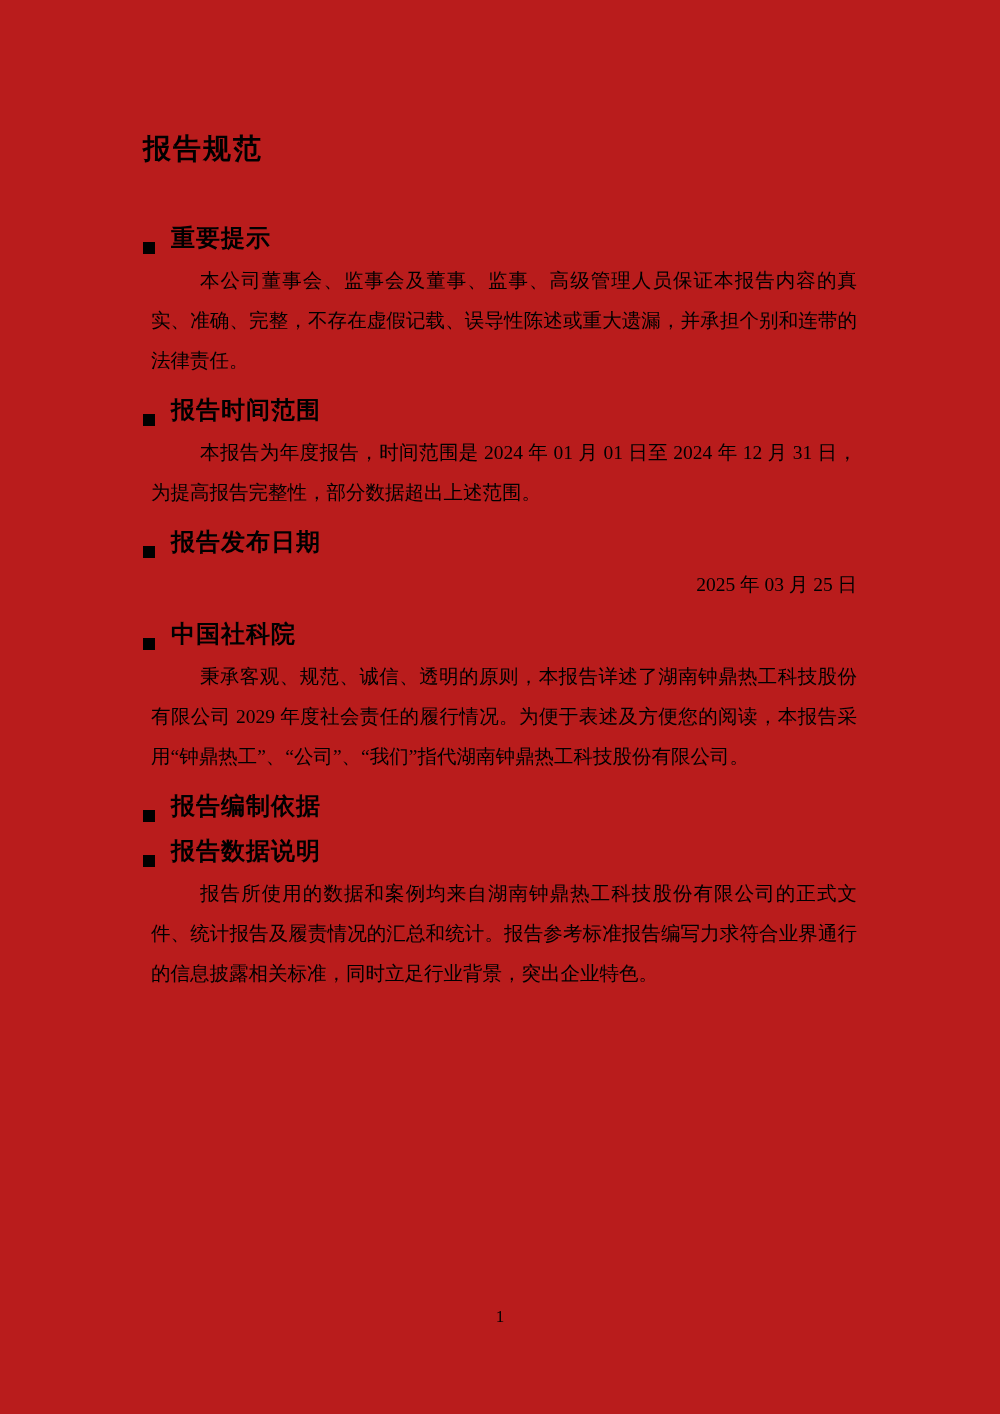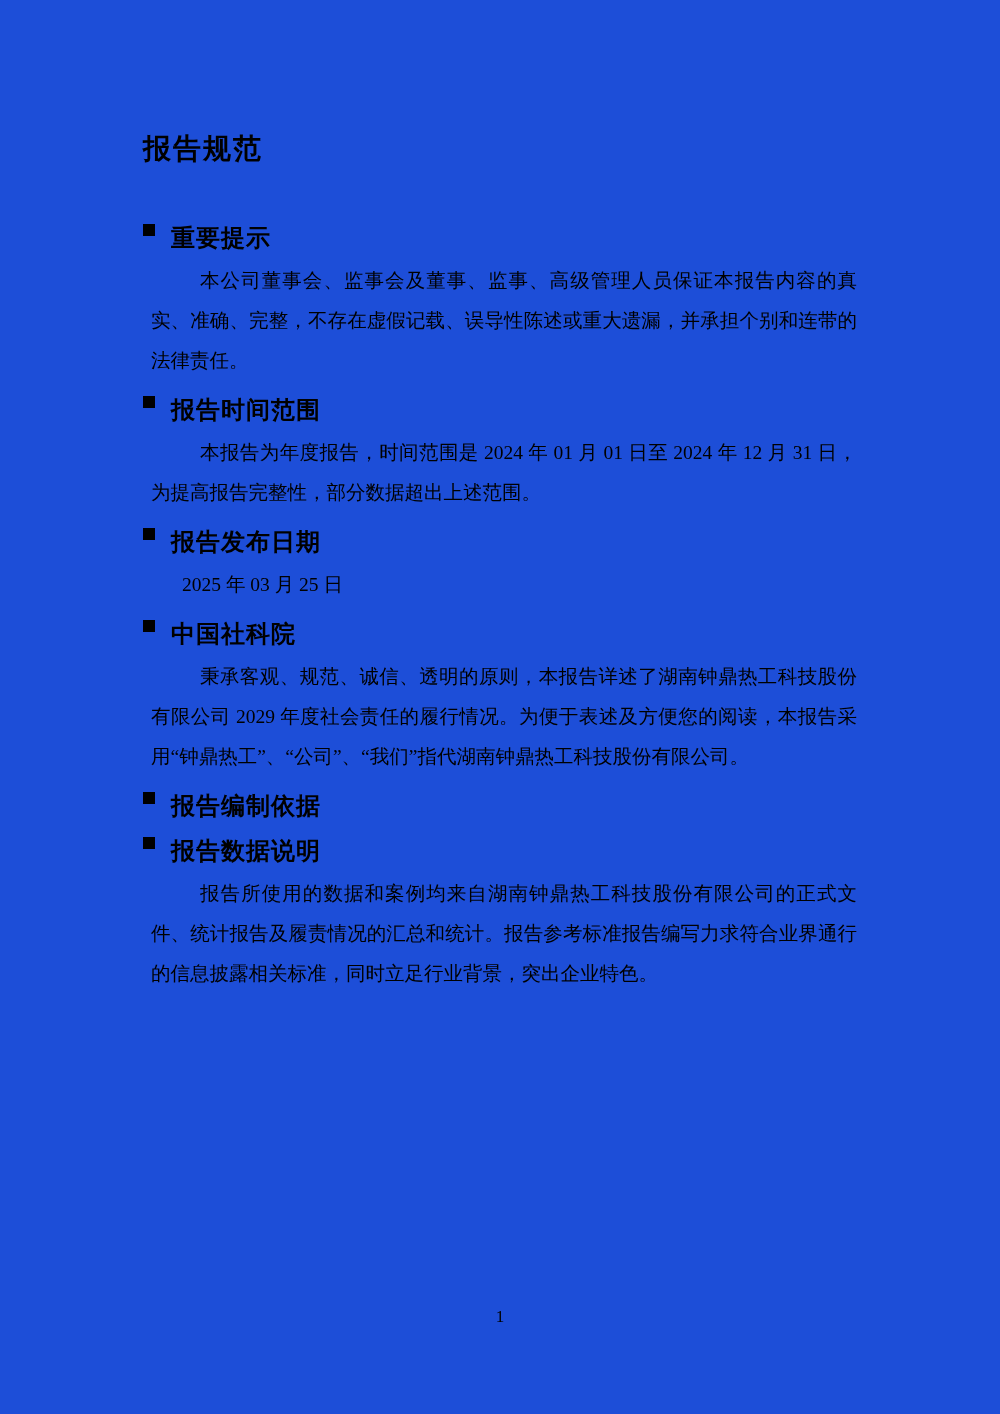--- a/index.html
+++ b/index.html
@@ -5,40 +5,40 @@
   html, body {
     margin: 0;
     padding: 0;
     background: #ffffff;
   }
   .page {
     position: relative;
     width: 1000px;
     height: 1414px;
     margin: 0 auto;
-    background: #1d4ed8;
+    background: #b91c1c;
     color: #000000;
     box-sizing: border-box;
     padding: 132px 143px 0 143px;
     font-family: "Liberation Serif", "DejaVu Serif", serif;
     overflow: hidden;
   }
   h1.doc-title {
     font-size: 28px;
     line-height: 34px;
     font-weight: bold;
     margin: 0 0 56px 0;
     letter-spacing: 2px;
   }
   section.report-section {
     margin: 0;
   }
   .section-heading {
     display: flex;
-    align-items: flex-start;
+    align-items: flex-end;
     font-size: 24px;
     font-weight: bold;
     line-height: 32px;
     margin: 13px 0 0 0;
     letter-spacing: 1px;
   }
   .bullet-square {
     flex: 0 0 auto;
     width: 12px;
     height: 12px;
@@ -53,21 +53,21 @@
   p.para {
     margin: 0;
     font-size: 19.5px;
     line-height: 40px;
     text-align: justify;
     text-indent: 49px;
     word-break: break-word;
   }
   p.para.small-indent {
     text-indent: 31px;
-    text-align: left;
+    text-align: right;
   }
   .page-number {
     position: absolute;
     top: 1306px;
     left: 0;
     width: 100%;
     text-align: center;
     font-size: 17px;
     line-height: 22px;
   }

